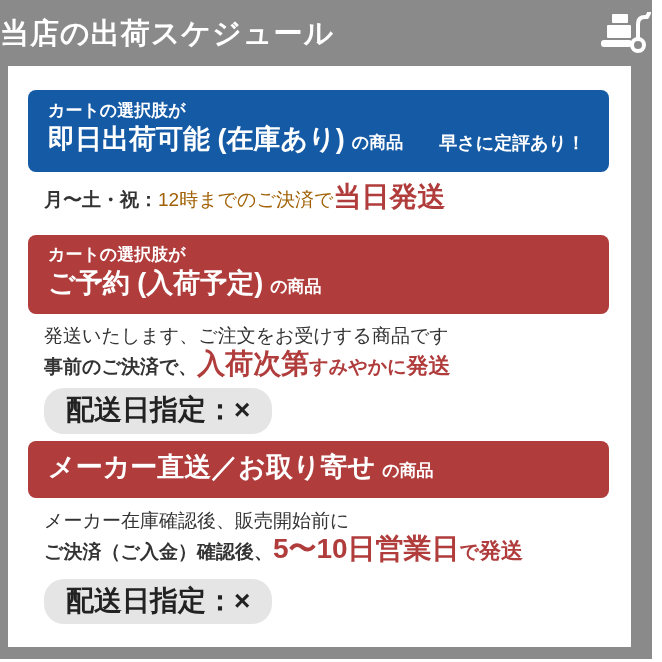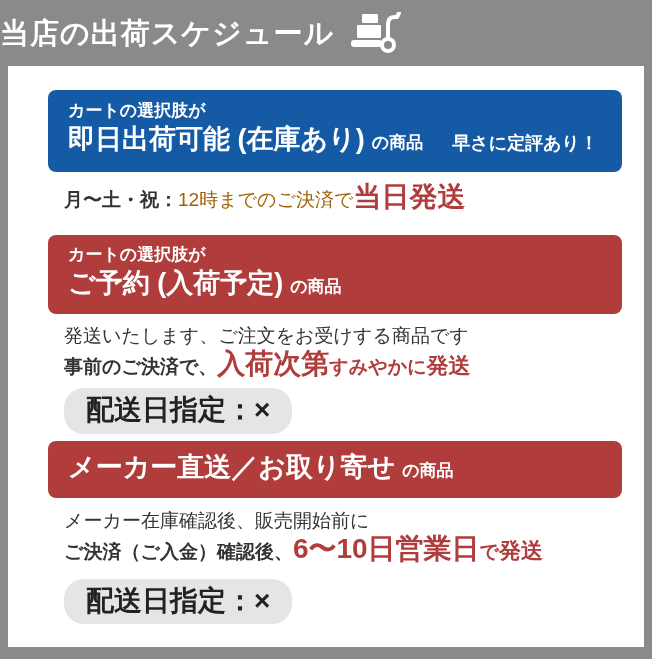--- a/index.html
+++ b/index.html
@@ -7,30 +7,30 @@
     width:662px;height:662px;background:#ffffff;overflow:hidden;
     font-family:"Liberation Sans","DejaVu Sans",sans-serif;
     -webkit-font-smoothing:antialiased;
   }
   .canvas{position:relative;width:662px;height:662px;background:#ffffff;}
   .graphic{
     position:absolute;left:0;top:0;width:652px;height:659px;
     background:#8a8a8a;display:flex;flex-direction:column;
   }
   .hdr{
-    height:64px;flex:0 0 64px;display:flex;align-items:center;justify-content:flex-start;gap:16px;
+    height:64px;flex:0 0 64px;display:flex;align-items:center;justify-content:space-between;gap:16px;
   }
   .hdr-title{
     color:#ffffff;font-size:29px;font-weight:bold;letter-spacing:1px;line-height:1;
     padding-top:2px;
   }
   .hdr-icon{width:52px;height:44px;margin-top:4px;}
   .content{
-    flex:1;background:#ffffff;margin:2px 8px 12px 8px;
-    padding:24px 22px 0 40px;overflow:hidden;box-sizing:border-box;
+    flex:1;background:#ffffff;margin:2px 21px 12px 8px;
+    padding:24px 22px 0 20px;overflow:hidden;box-sizing:border-box;
   }
   .banner{
     border-radius:8px;color:#ffffff;box-sizing:border-box;
   }
   .banner.blue{
     background:#155aa5;padding:10px 24px 12px 20px;
     display:flex;justify-content:space-between;align-items:center;
   }
   .banner.red1{
     background:#b03c3c;padding:9px 20px 10px 20px;margin-top:21px;
@@ -123,21 +123,21 @@
         <div class="b-line2">
           <span class="b-big">メーカー直送／お取り寄せ</span><span class="b-suffix">の商品</span>
         </div>
       </div>
 
       <div class="tblock tb3">
         <div class="tline">
           <span class="dark-r">メーカー在庫確認後、販売開始前に</span>
         </div>
         <div class="tline">
-          <span class="dark-b">ご決済（ご入金）確認後、</span><span class="red-big">6〜10日営業日</span><span class="red-m">で</span><span class="red-t">発送</span>
+          <span class="dark-b">ご決済（ご入金）確認後、</span><span class="red-big">5〜10日営業日</span><span class="red-m">で</span><span class="red-t">発送</span>
         </div>
       </div>
 
       <div>
         <span class="badge badge2">配送日指定：×</span>
       </div>
 
     </div>
   </div>
 </div>

